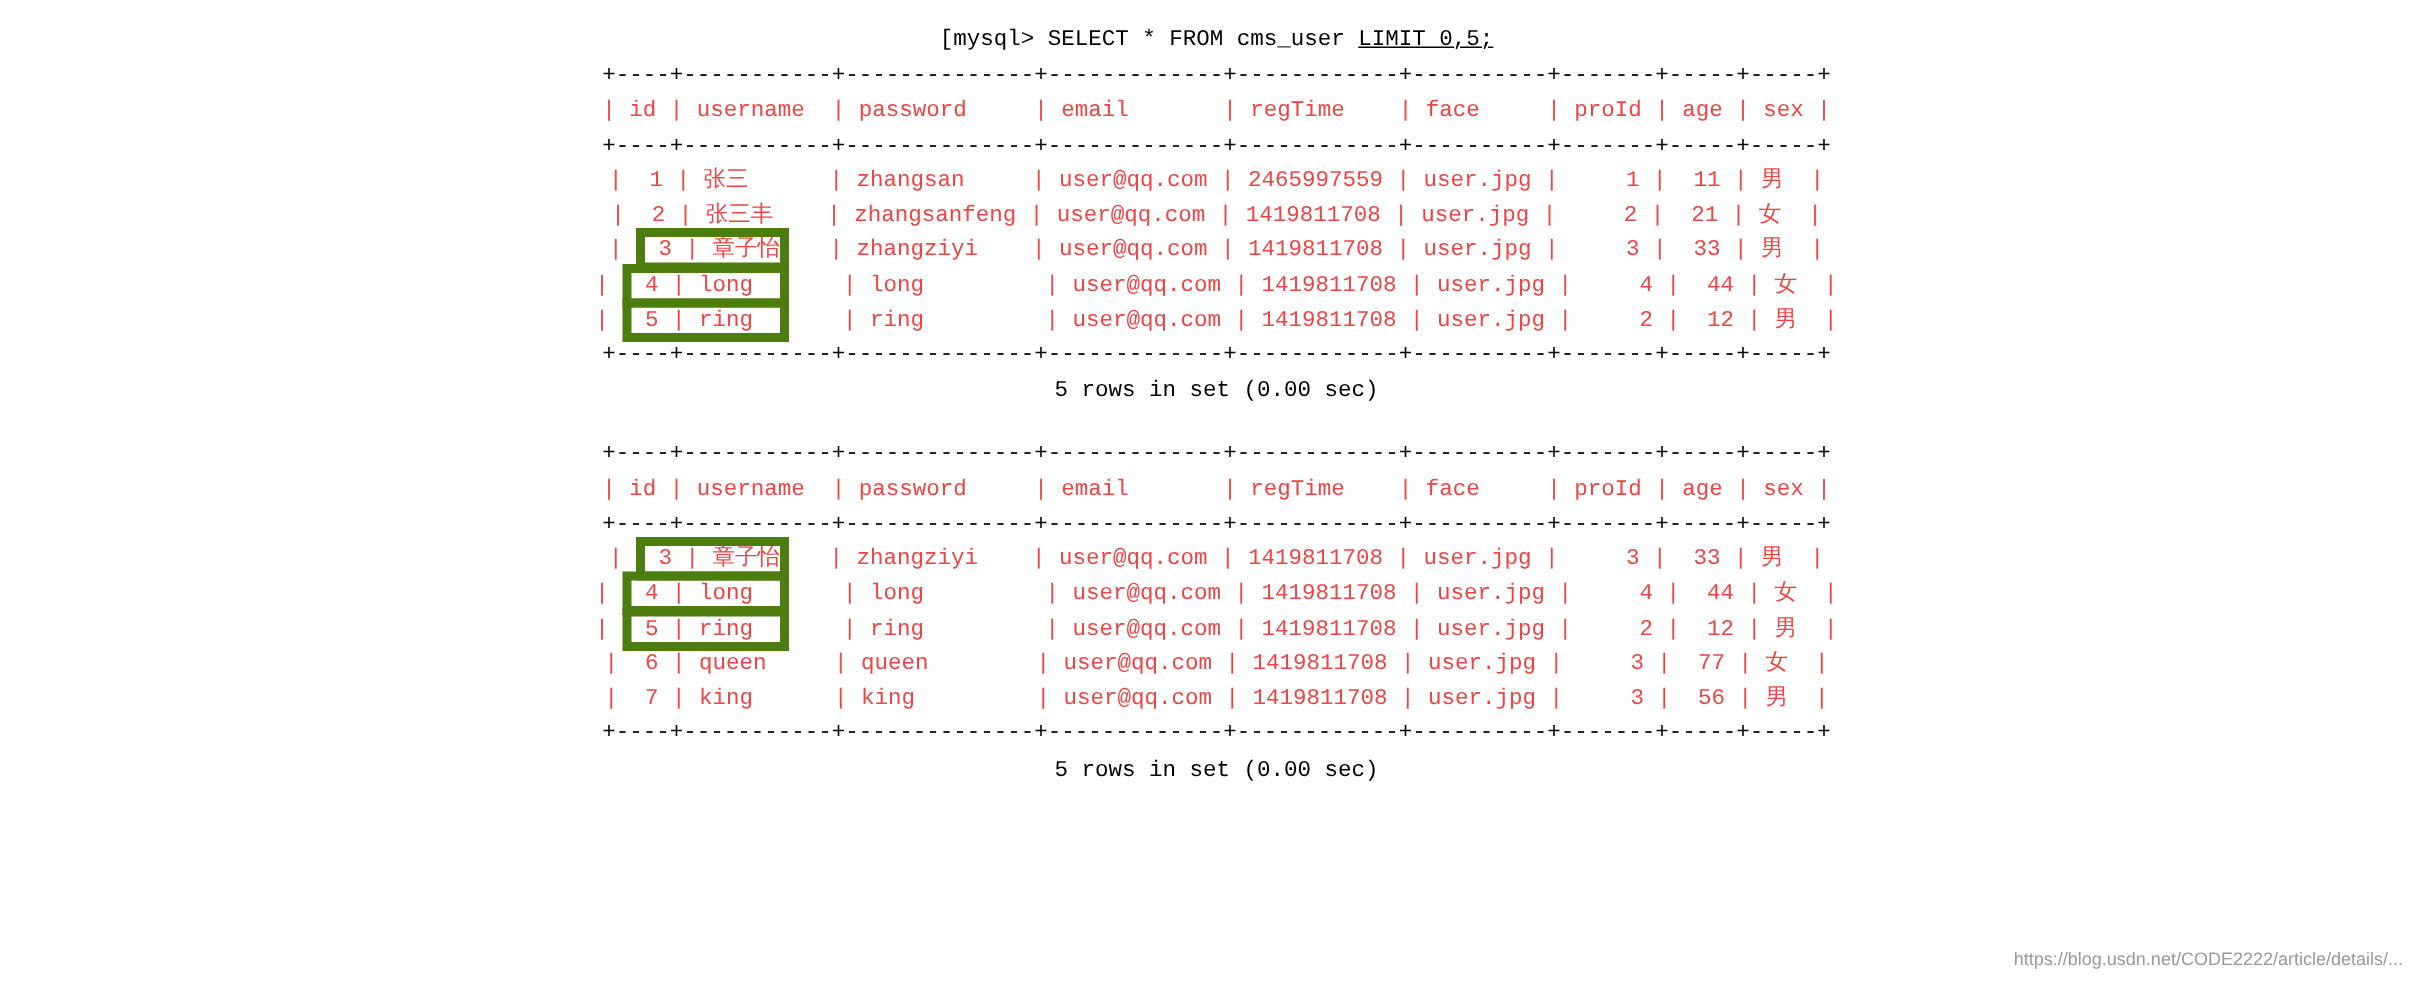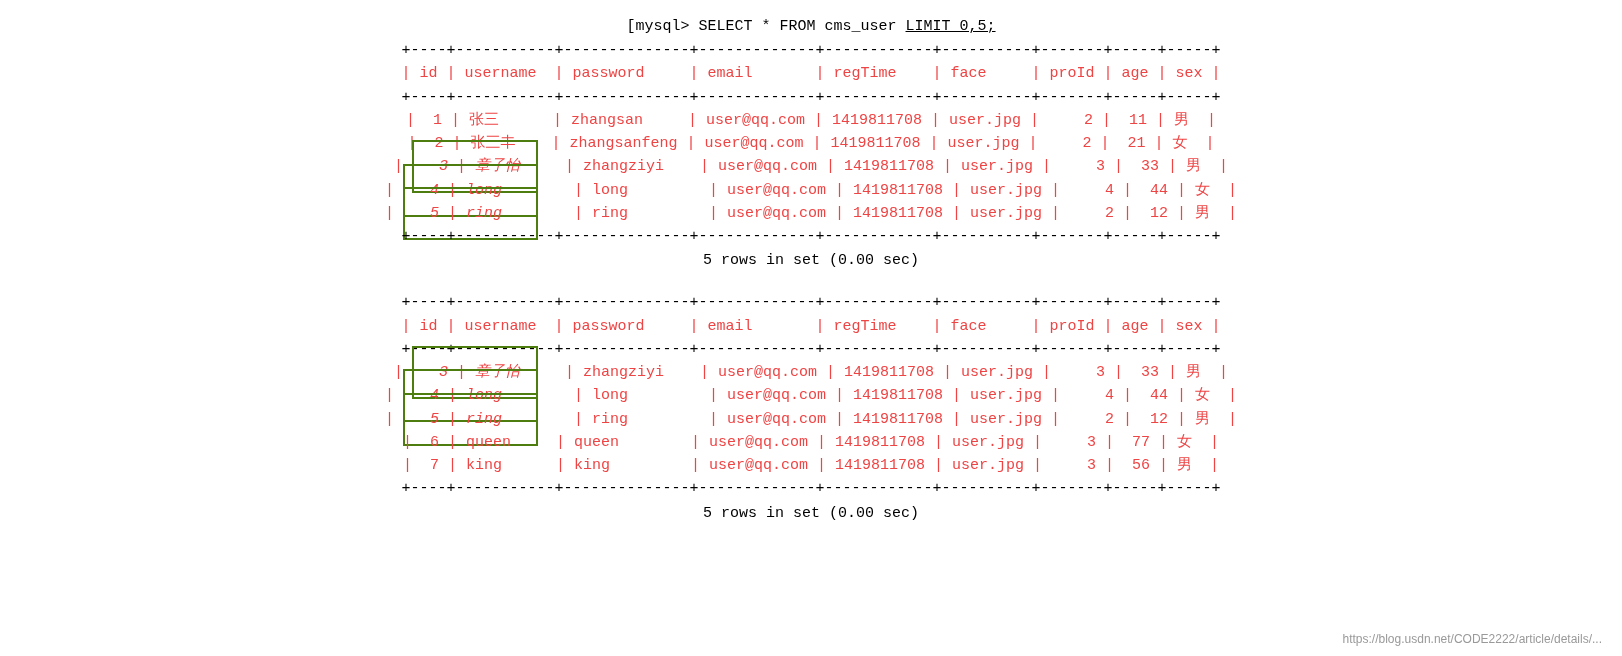--- a/index.html
+++ b/index.html
@@ -47,35 +47,34 @@
       right: 20px;
       color: #999;
       font-size: 12px;
       font-family: Arial, sans-serif;
     }
     .sep-line { color: #000; }
     .data-row { color: #ef4444; }
     
     .hl { 
       display: inline;
-      border: 2px solid #4d7c0f;
-      padding: 16px;
-      font-style: italic;
+      border: 6px solid #4d7c0f;
+      padding: 0;
     }
   </style>
 </head>
 <body>
 
 <div>
   <div class="query-line">[mysql&gt; SELECT * FROM cms_user <span class="underline">LIMIT 0,5;</span></div>
 
   <div class="table-block"><span class="sep-line">+----+-----------+--------------+-------------+------------+----------+-------+-----+-----+</span>
 <span class="data-row">| id | username  | password     | email       | regTime    | face     | proId | age | sex |</span>
 <span class="sep-line">+----+-----------+--------------+-------------+------------+----------+-------+-----+-----+</span>
-<span class="data-row">|  1 | 张三      | zhangsan     | user@qq.com | 1419811708 | user.jpg |     2 |  11 | 男  |</span>
+<span class="data-row">|  1 | 张三      | zhangsan     | user@qq.com | 2465997559 | user.jpg |     1 |  11 | 男  |</span>
 <span class="data-row">|  2 | 张三丰    | zhangsanfeng | user@qq.com | 1419811708 | user.jpg |     2 |  21 | 女  |</span>
 <span class="data-row">| <span class="hl"> 3 | 章子怡</span>   | zhangziyi    | user@qq.com | 1419811708 | user.jpg |     3 |  33 | 男  |</span>
 <span class="data-row">| <span class="hl"> 4 | long  </span>    | long         | user@qq.com | 1419811708 | user.jpg |     4 |  44 | 女  |</span>
 <span class="data-row">| <span class="hl"> 5 | ring  </span>    | ring         | user@qq.com | 1419811708 | user.jpg |     2 |  12 | 男  |</span>
 <span class="sep-line">+----+-----------+--------------+-------------+------------+----------+-------+-----+-----+</span></div>
   <div class="rows-info">5 rows in set (0.00 sec)</div>
 </div>
 
 <div class="query-section">
 

